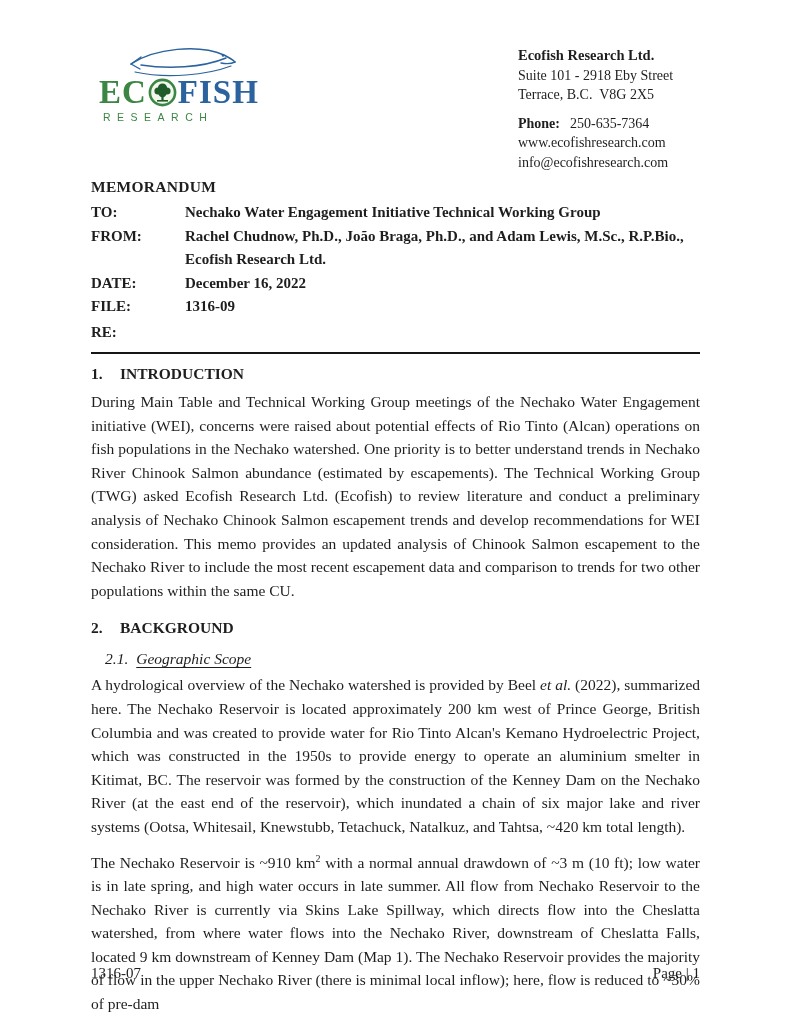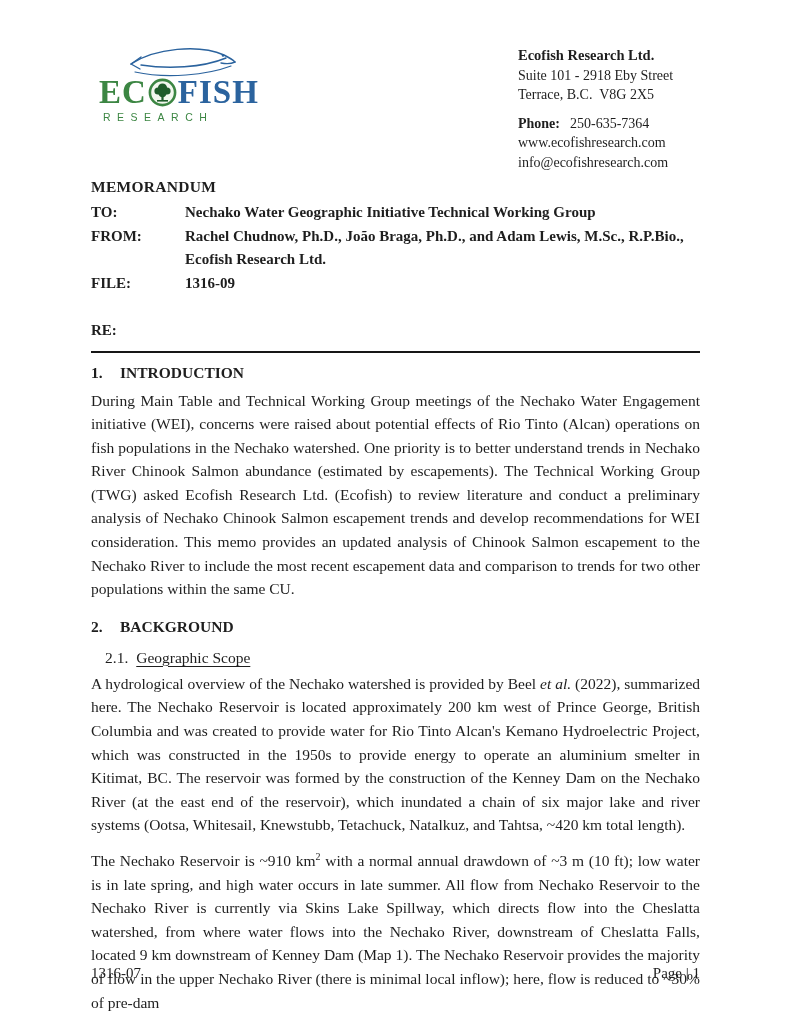--- a/index.html
+++ b/index.html
@@ -28,27 +28,27 @@
 
   .contact-block { width: 182px; font-size: 14px; line-height: 19.5px; padding-top: 4px; }
   .contact-company { font-weight: bold; font-size: 14.5px; }
   .contact-phone-group { margin-top: 9px; }
   .contact-phone-label { font-weight: bold; margin-right: 10px; }
 
   
   .memo-title { font-weight: bold; font-size: 15.5px; margin-top: 6px; letter-spacing: 0.3px; }
   .memo-rows { margin-top: 5px; font-weight: bold; font-size: 15px; line-height: 23.5px; }
   .memo-row { display: grid; grid-template-columns: 94px 1fr; }
-  .memo-row.re-row { margin-top: 24px; }
+  .memo-row.re-row { margin-top: 2px; }
   .divider { border: none; border-top: 2px solid #161616; margin-top: 8px; }
 
   
   .sec-heading { display: flex; font-weight: bold; font-size: 15.5px; margin-top: 11px; }
   .sec-heading .sec-num { width: 29px; }
-  .subsec-heading { display: flex; font-size: 15.5px; margin-top: 13px; margin-left: 14px; }
+  .subsec-heading { display: flex; font-size: 15.5px; margin-top: 13px; margin-left: 14px; font-style: italic; }
   .subsec-heading .sec-num { margin-right: 8px; }
   .subsec-heading .underlined { text-decoration: underline; text-underline-offset: 3px; }
 
   .para { font-size: 15.5px; line-height: 23.6px; text-align: justify; margin-top: 7px; }
   .para sup { font-size: 10px; vertical-align: super; line-height: 0; }
   .para + .para { margin-top: 12px; }
   .sec2-gap { margin-top: 17px; }
 
   
   .footer {
@@ -106,25 +106,29 @@
           <div>info@ecofishresearch.com</div>
         </div>
       </div>
     </div>
 
     <div class="memo-title">MEMORANDUM</div>
 
     <div class="memo-rows">
       <div class="memo-row">
         <span>TO:</span>
-        <span>Nechako Water Geographic Initiative Technical Working Group</span>
+        <span>Nechako Water Engagement Initiative Technical Working Group</span>
       </div>
       <div class="memo-row">
         <span>FROM:</span>
         <span><span>Rachel Chudnow, Ph.D., João Braga, Ph.D., and Adam Lewis, M.Sc., R.P.Bio.,</span><br><span>Ecofish Research Ltd.</span></span>
+      </div>
+      <div class="memo-row">
+        <span>DATE:</span>
+        <span>December 16, 2022</span>
       </div>
       <div class="memo-row">
         <span>FILE:</span>
         <span>1316-09</span>
       </div>
       <div class="memo-row re-row">
         <span>RE:</span>
       </div>
     </div>
 

